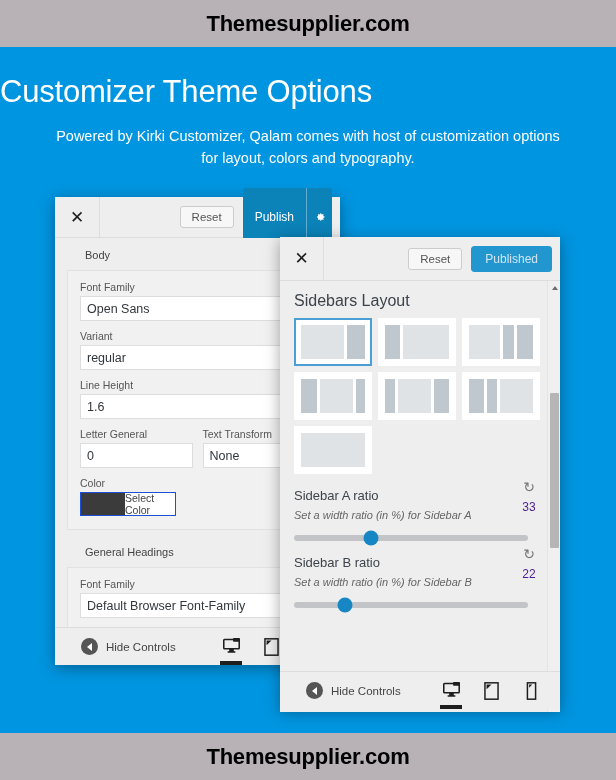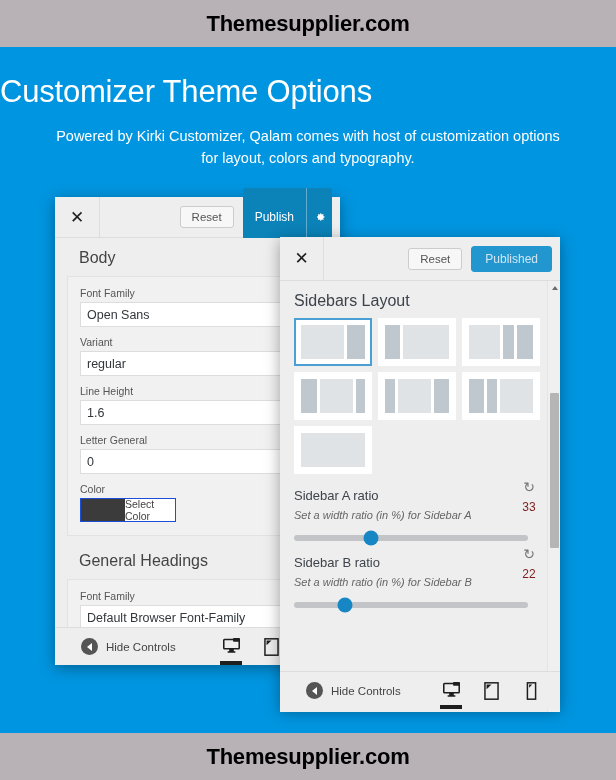--- a/index.html
+++ b/index.html
@@ -71,21 +71,21 @@
     display: flex; align-items: center; justify-content: center;
     border-left: 1px solid rgba(255,255,255,.35);
   }
   .publish-btn.published .publish-main {
     background: #2196cf; color: #cfe6f4; padding: 6px 14px; border-radius: 3px;
   }
 
   
   .panel-body { position: relative; overflow: hidden; background: #eeeeee; }
   .section-title {
-    font-size: 16px; color: #444; padding: 11px 14px 9px 24px;
+    font-size: 11px; color: #444; padding: 11px 14px 9px 30px;
   }
   .control-card {
     background: #f1f1f1; border: 1px solid #e2e2e2;
     margin: 0 12px; padding: 10px 12px 13px 12px;
   }
   .field-label {
     font-size: 10.5px; color: #555; margin-bottom: 3px; display: block;
   }
   .field-input {
     background: #fff; border: 1px solid #ddd; height: 25px;
@@ -165,21 +165,21 @@
     flex: 1; margin-right: 18px;
   }
   .slider-handle {
     position: absolute; top: 50%; width: 15px; height: 15px; border-radius: 50%;
     background: #1786c4; transform: translate(-50%,-50%); cursor: pointer;
   }
   .slider-side {
     position: absolute; right: 0; top: 6px; width: 34px; text-align: center;
   }
   .reset-icon { font-size: 14px; color: #777; line-height: 1; }
-  .slider-value { font-size: 12px; color: #7f1d1d; margin-top: 6px; }
+  .slider-value { font-size: 12px; color: #4c1d95; margin-top: 6px; }
 
   
   .scrollbar {
     position: absolute; right: 0; top: 0; width: 13px; height: 100%;
     background: #f0f0f0; border-left: 1px solid #e4e4e4;
   }
   .sb-arrow {
     position: absolute; left: 0; width: 13px; height: 13px;
     display: flex; align-items: center; justify-content: center;
   }
@@ -244,20 +244,24 @@
       <div class="field-row field-group">
         <div class="field-col">
           <span class="field-label">Line Height</span>
           <div class="field-input">1.6</div>
         </div>
       </div>
       <div class="field-row field-group">
         <div class="field-col">
           <span class="field-label">Letter General</span>
           <div class="field-input">0</div>
+        </div>
+        <div class="field-col">
+          <span class="field-label">Text Transform</span>
+          <div class="field-input">None</div>
         </div>
       </div>
       <div>
         <span class="field-label">Color</span>
         <div class="color-row">
           <div class="color-swatch"></div>
           <div class="color-label">Select Color</div>
         </div>
       </div>
     </div>

